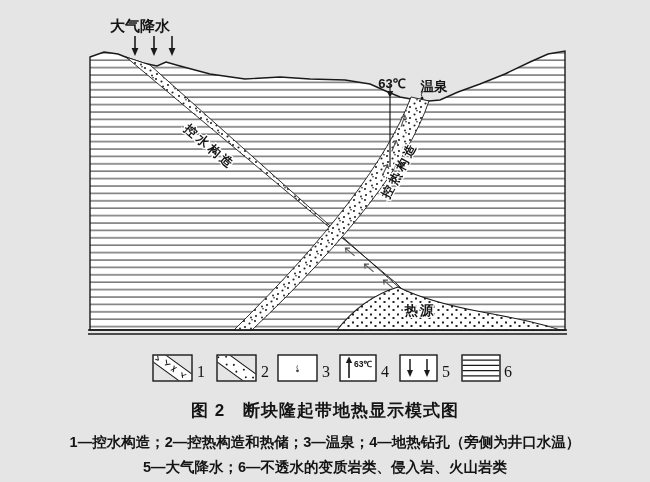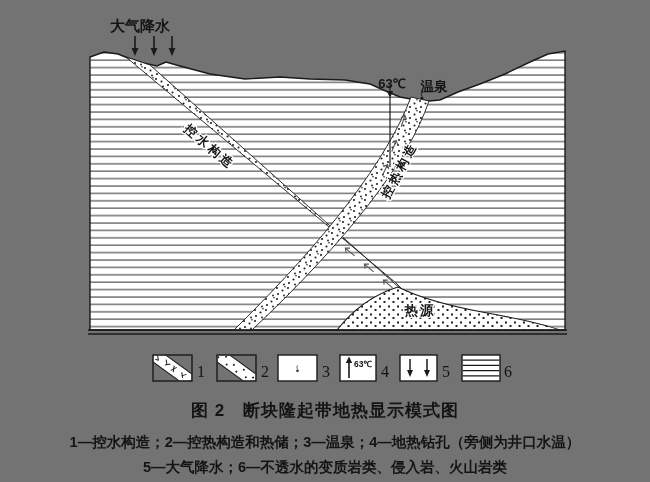--- a/index.html
+++ b/index.html
@@ -1,17 +1,17 @@
 <!DOCTYPE html>
 <html><head>
 <meta charset="utf-8">
 <style>
   html,body { margin:0; padding:0; background:#ffffff; }
   .fig {
-    width:650px; height:482px; position:relative; background:#737373;
+    width:650px; height:482px; position:relative; background:#e5e5e5;
     font-family:"Liberation Sans", sans-serif;
   }
   svg { display:block; }
   text { fill:#141414; }
   .cjk-bold { font-weight:700; }
   .num { font-family:"Liberation Serif", serif; }
   .halo { paint-order:stroke; stroke:#ffffff; stroke-width:2.5px; }
 </style>
 </head>
 <body>

